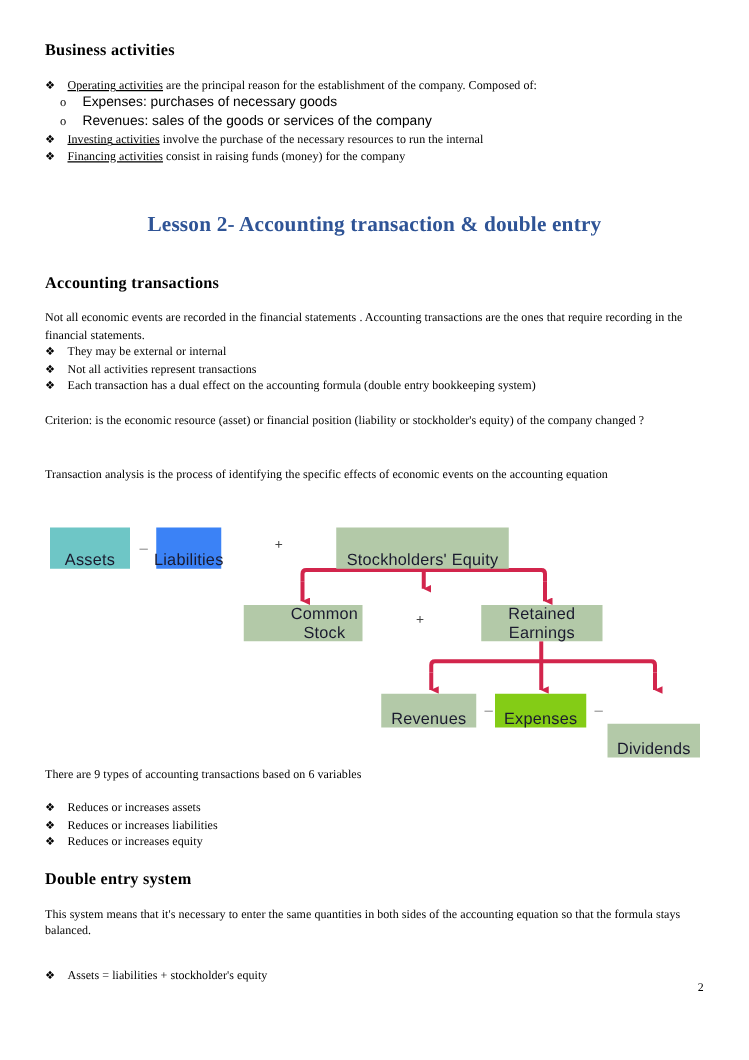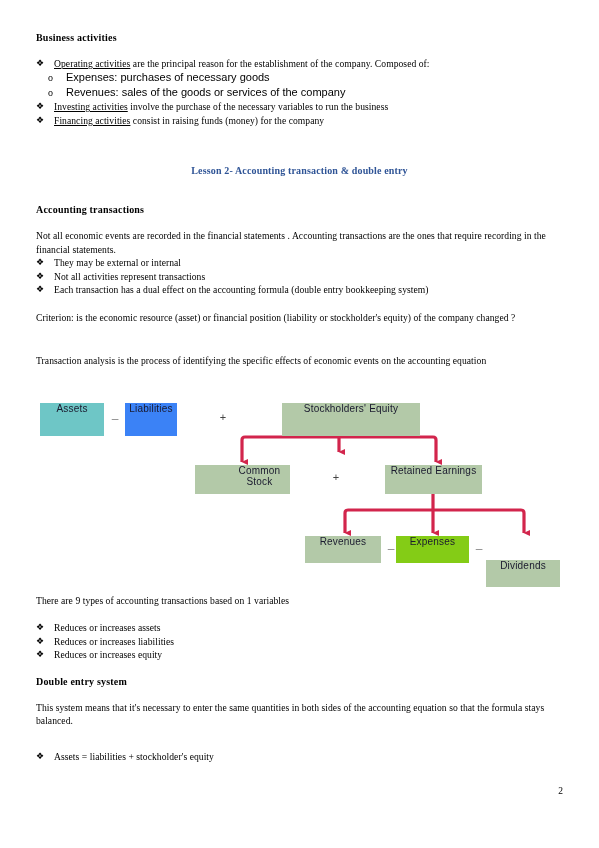--- a/index.html
+++ b/index.html
@@ -24,33 +24,33 @@
   }
   .content {
     position: absolute;
     left: 36px;
     top: 32px;
     width: 527px;
   }
 
   h2.sec-heading {
     font-family: "Liberation Serif", "DejaVu Serif", serif;
-    font-size: 10px;
+    font-size: 13px;
     font-weight: bold;
     margin: 0;
     padding: 0;
     letter-spacing: 0.2px;
     color: #000;
   }
 
   .lesson-title {
     text-align: center;
     color: #2f5496;
     font-weight: bold;
-    font-size: 10px;
+    font-size: 17px;
     letter-spacing: 0.15px;
   }
 
   p.body-text {
     font-size: 9.6px;
     line-height: 13.6px;
     margin: 0;
     padding: 0;
     text-align: left;
     letter-spacing: 0.05px;
@@ -106,24 +106,24 @@
   
   .diagram {
     position: relative;
     width: 527px;
     height: 190px;
     margin: 0;
   }
   .dbox {
     position: absolute;
     display: flex;
-    align-items: flex-start;
+    align-items: flex-end;
     justify-content: center;
     font-family: "Liberation Sans", "DejaVu Sans", sans-serif;
-    font-size: 10px;
+    font-size: 13px;
     color: #1a1a2e;
     letter-spacing: 0.2px;
     text-align: center;
     box-sizing: border-box;
   }
   .op {
     position: absolute;
     font-family: "Liberation Sans", "DejaVu Sans", sans-serif;
     font-size: 11px;
     color: #444;
@@ -167,21 +167,21 @@
       <li>
         <span class="bullet">o</span><span>Expenses: purchases of necessary goods</span>
       </li>
       <li>
         <span class="bullet">o</span><span>Revenues: sales of the goods or services of the company</span>
       </li>
     </ul>
 
     <ul class="dlist">
       <li>
-        <span class="bullet">❖</span><span class="u">Investing activities</span><span> involve the purchase of the necessary variables to run the business</span>
+        <span class="bullet">❖</span><span class="u">Investing activities</span><span> involve the purchase of the necessary resources to run the internal</span>
       </li>
       <li>
         <span class="bullet">❖</span><span class="u">Financing activities</span><span> consist in raising funds (money) for the company</span>
       </li>
     </ul>
 
     <div style="height:38px"></div>
 
     <div class="lesson-title">Lesson 2- Accounting transaction &amp; double entry</div>
 
@@ -241,21 +241,21 @@
       </div>
 
       <div class="op minus" style="left:70px; top:22px; width:18px;">–</div>
 
       <div class="dbox" style="left:89px; top:13px; width:52px; height:33px; background:#3b82f6;">
         <span>Liabilities</span>
       </div>
 
       <div class="op" style="left:178px; top:21px; width:18px;">+</div>
 
-      <div class="dbox" style="left:246px; top:13px; width:138px; height:33px; background:#b3c9a8;">
+      <div class="dbox" style="left:233px; top:13px; width:138px; height:33px; background:#b3c9a8;">
         <span>Stockholders' Equity</span>
       </div>
 
       <div class="dbox" style="left:159px; top:75px; width:95px; height:29px; background:#b3c9a8;padding-left:34px;">
         <span>Common Stock</span>
       </div>
 
       <div class="op" style="left:291px; top:81px; width:18px;">+</div>
 
       <div class="dbox" style="left:349px; top:75px; width:97px; height:29px; background:#b3c9a8;">
@@ -274,21 +274,21 @@
 
       <div class="op minus" style="left:435px; top:152px; width:16px;">–</div>
 
       <div class="dbox" style="left:450px; top:146px; width:74px; height:27px; background:#b3c9a8;margin-top:24px;">
         <span>Dividends</span>
       </div>
     </div>
 
     <div style="height:14px"></div>
 
-    <p class="body-text">There are 9 types of accounting transactions based on 1 variables</p>
+    <p class="body-text">There are 9 types of accounting transactions based on 6 variables</p>
 
     <div class="spacer-md"></div>
 
     <ul class="dlist">
       <li>
         <span class="bullet">❖</span><span>Reduces or increases assets</span>
       </li>
       <li>
         <span class="bullet">❖</span><span>Reduces or increases liabilities</span>
       </li>

